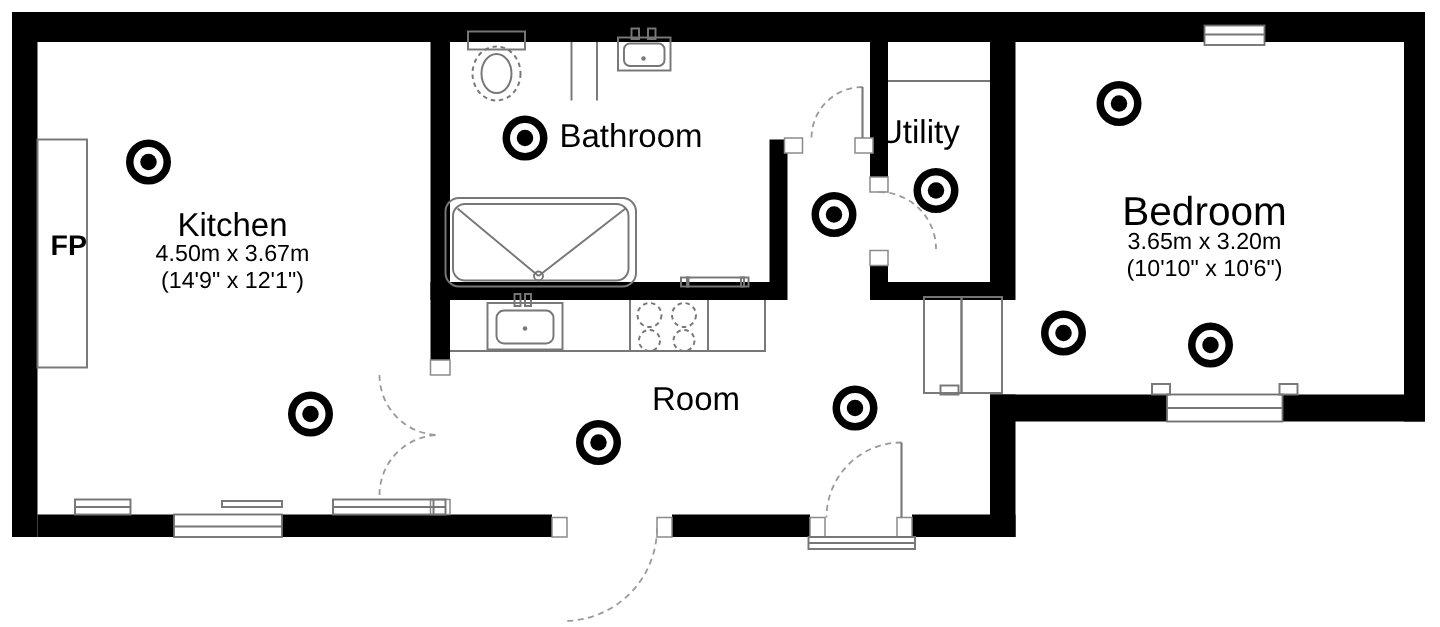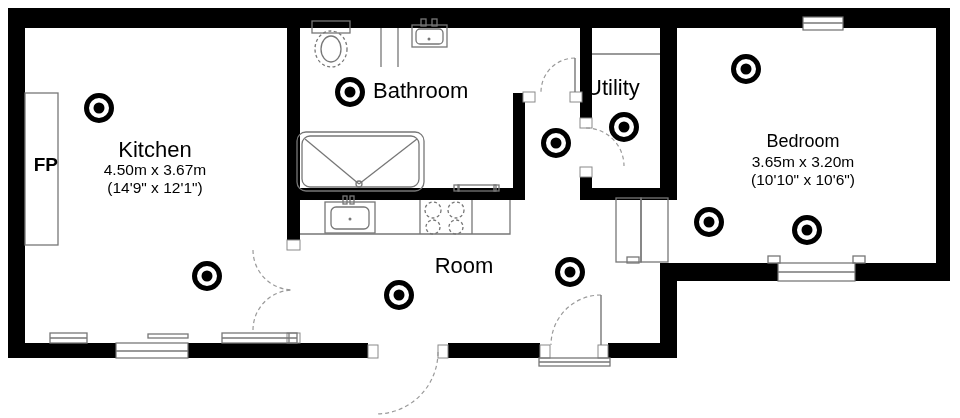--- a/index.html
+++ b/index.html
@@ -11,21 +11,21 @@
     font-family:"Liberation Sans", sans-serif; overflow:hidden;
   }
   .canvas svg{position:absolute;left:0;top:0;}
   .label{position:absolute; color:var(--text); text-align:center;}
   .room-name{font-weight:normal; font-size:22px; line-height:23px;}
   .room-dims{font-size:15.5px; line-height:17.5px; font-weight:normal;}
   .lbl-living{left:70px; top:138px; width:170px;}
   .lbl-bathroom{left:373px; top:79px; width:120px; text-align:left;}
   .lbl-utility{left:586px; top:76px; width:80px; text-align:left;}
   .lbl-bedroom{left:718px; top:130px; width:170px;}
-  .lbl-bedroom .room-name{font-size:18px;}
+  .lbl-bedroom .room-name{font-size:27px;}
   .lbl-kitchen{left:404px; top:254px; width:120px;}
   .lbl-fp{left:25px; top:154px; width:33px; font-weight:bold; font-size:19px;text-align:right;}
   .wall{fill:var(--wall); stroke:none;}
   .fx{fill:none; stroke:var(--fixture); stroke-width:1.3;}
   .fxd{fill:none; stroke:var(--fixture); stroke-width:1.3; stroke-dasharray:3 2.5;}
   .arc{fill:none; stroke:var(--dash); stroke-width:1.2; stroke-dasharray:4 3;}
   .leaf{fill:none; stroke:var(--fixture); stroke-width:1.4;}
   .jamb{fill:#ffffff; stroke:#8a8a8a; stroke-width:1;}
   .win{fill:#ffffff; stroke:#6e6e6e; stroke-width:1.2;}
 </style>

